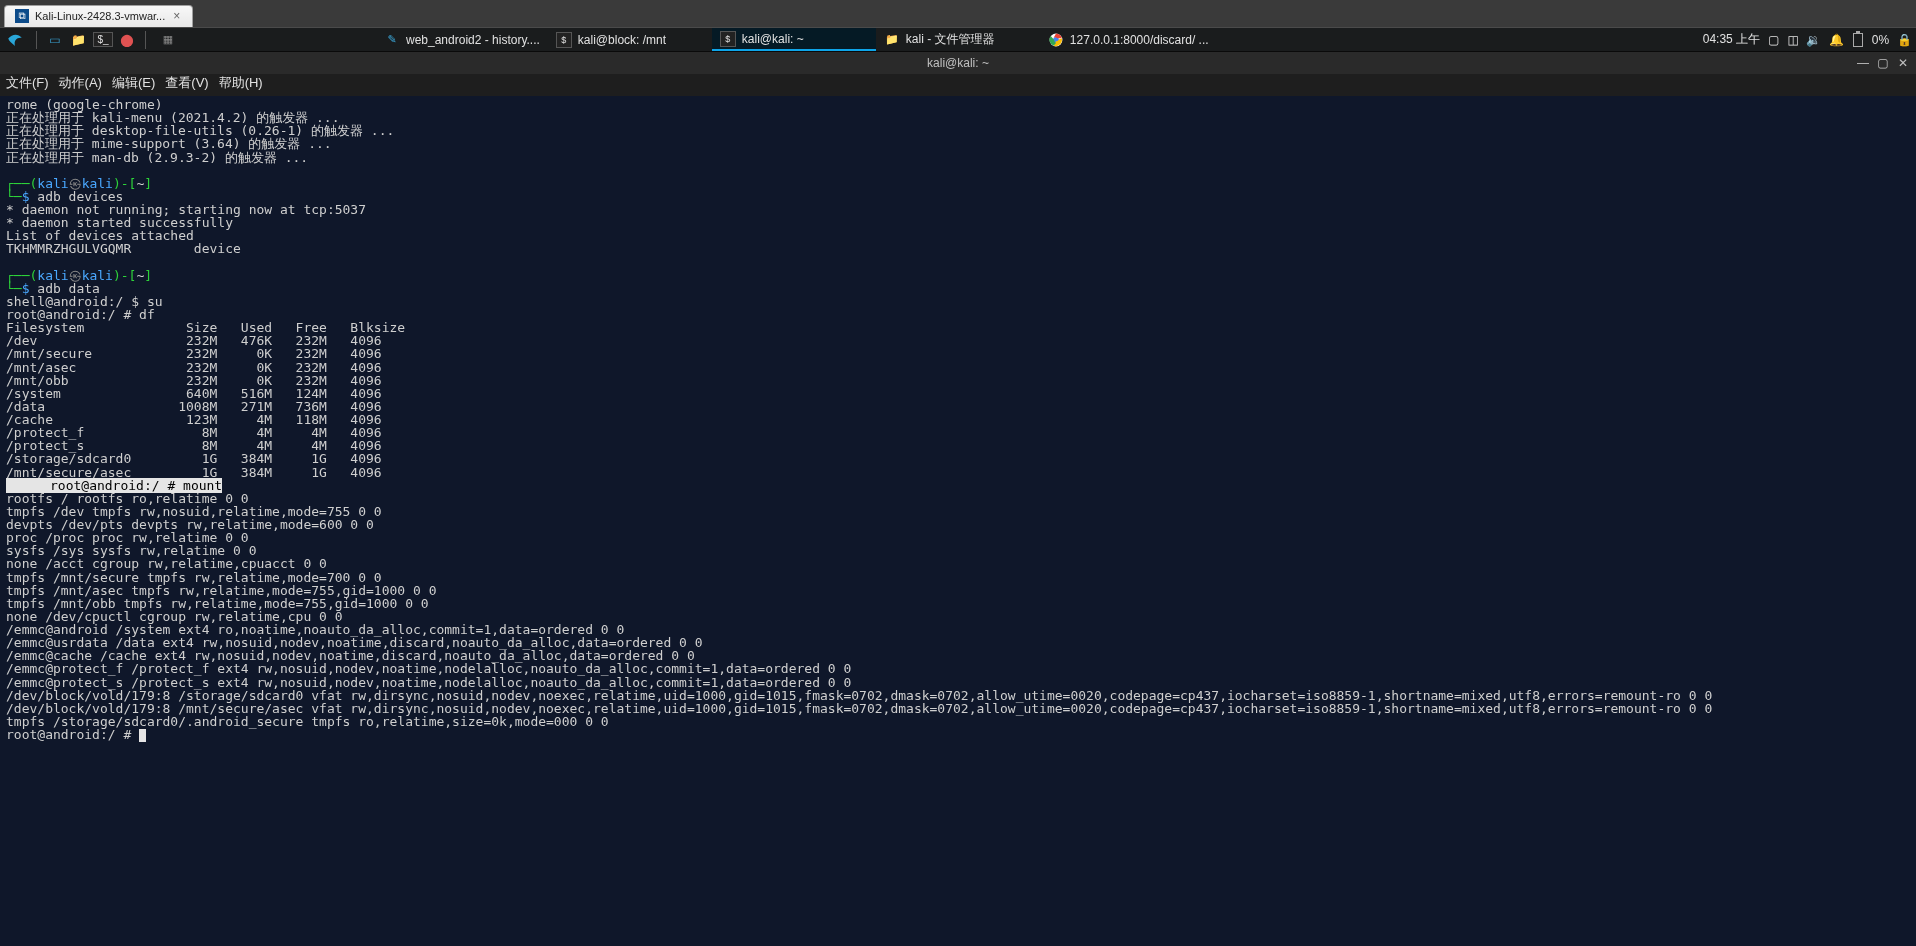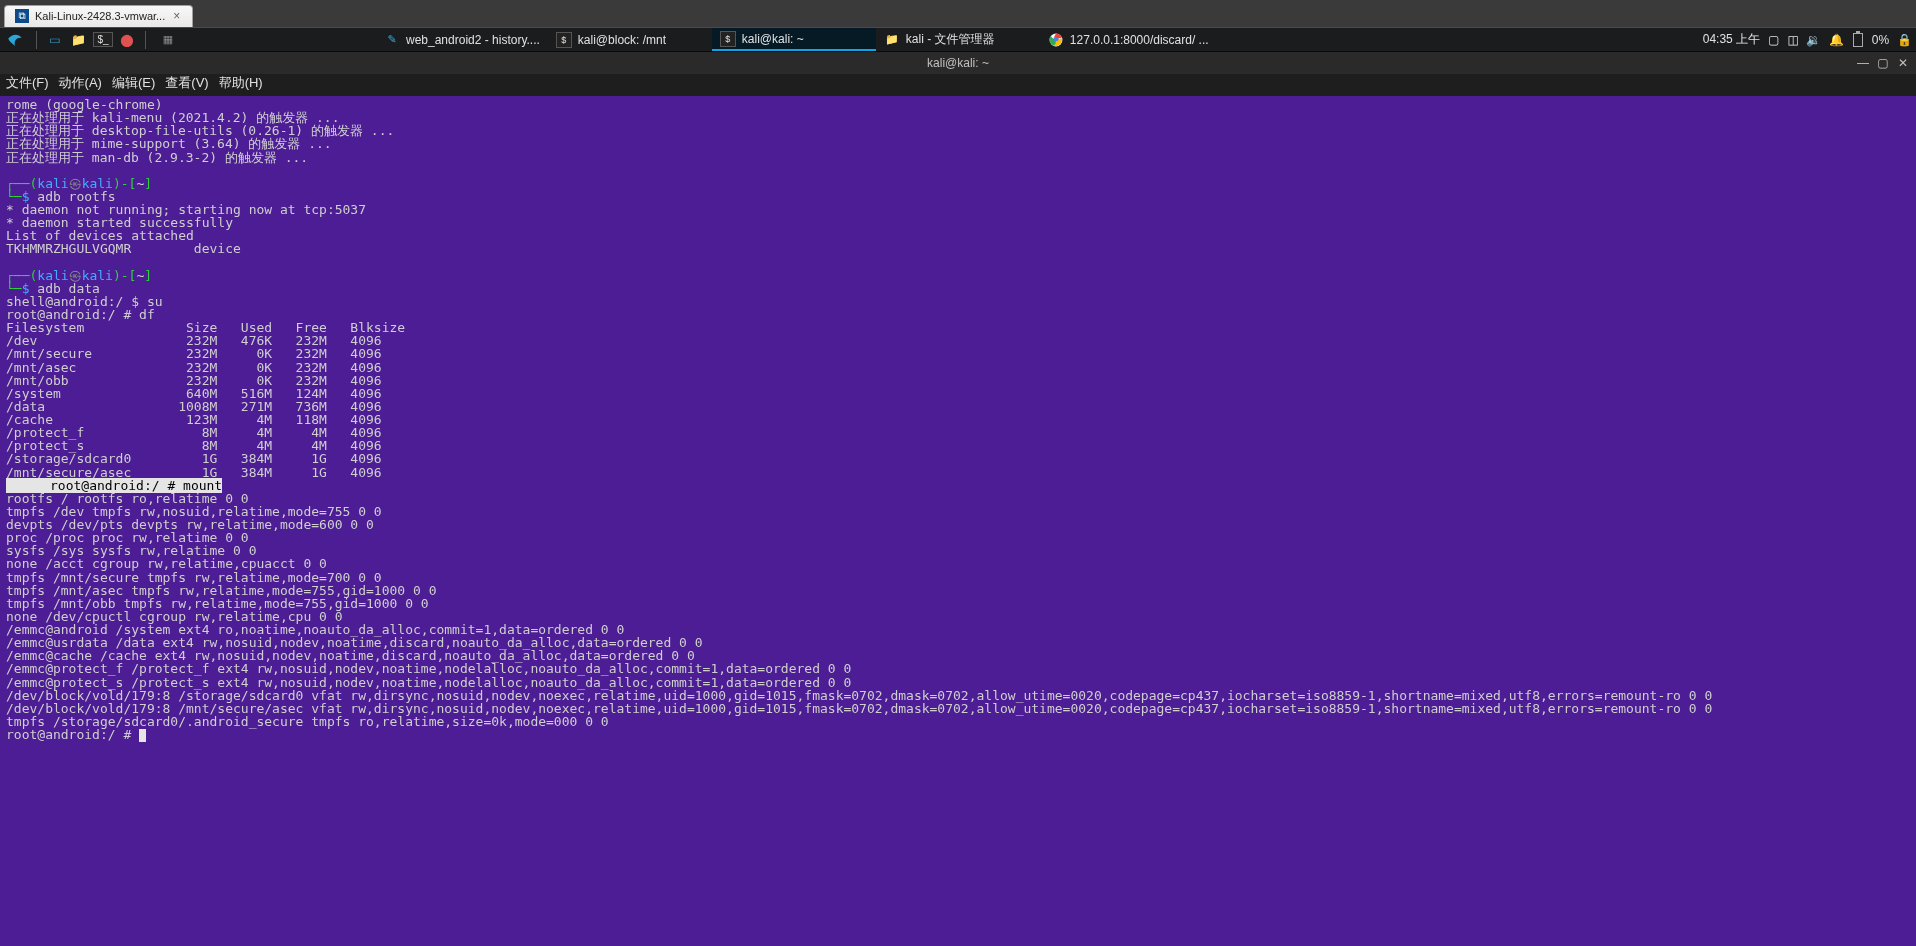--- a/index.html
+++ b/index.html
@@ -106,21 +106,21 @@
   display: flex;
   align-items: flex-start;
   padding: 0 6px;
   gap: 10px;
   font-family: sans-serif;
   font-size: 13px;
   color: #e1e1e1;
 }
 .term-body {
   flex: 1;
-  background: #4c1d95;
+  background: #0f172a;
   color: #e5e5e5;
   padding: 2px 6px;
   font-size: 13px;
   line-height: 1.01;
   white-space: pre;
   overflow: hidden;
 }
 
 
 .wh { color: #cfcfcf; }
@@ -235,21 +235,21 @@
     <span>查看(V)</span>
     <span>帮助(H)</span>
   </div>
   <div class="term-body" id="term-body"><span class="wh">rome (google-chrome)
 正在处理用于 kali-menu (2021.4.2) 的触发器 ...
 正在处理用于 desktop-file-utils (0.26-1) 的触发器 ...
 正在处理用于 mime-support (3.64) 的触发器 ...
 正在处理用于 man-db (2.9.3-2) 的触发器 ...</span>
 
 <span class="gn">┌──</span><span class="gn">(</span><span class="bl">kali</span><span class="gy">㉿</span><span class="bl">kali</span><span class="gn">)-[</span><span class="wh">~</span><span class="gn">]</span>
-<span class="gn">└─</span><span class="bl">$</span> <span class="wh">adb rootfs</span>
+<span class="gn">└─</span><span class="bl">$</span> <span class="wh">adb devices</span>
 <span class="wh">* daemon not running; starting now at tcp:5037
 * daemon started successfully
 List of devices attached
 TKHMMRZHGULVGQMR	device
 </span>
 <span class="gn">┌──</span><span class="gn">(</span><span class="bl">kali</span><span class="gy">㉿</span><span class="bl">kali</span><span class="gn">)-[</span><span class="wh">~</span><span class="gn">]</span>
 <span class="gn">└─</span><span class="bl">$</span> <span class="wh">adb data</span>
 <span class="wh">shell@android:/ $ su
 root@android:/ # df</span>
 <span class="wh">Filesystem             Size   Used   Free   Blksize

